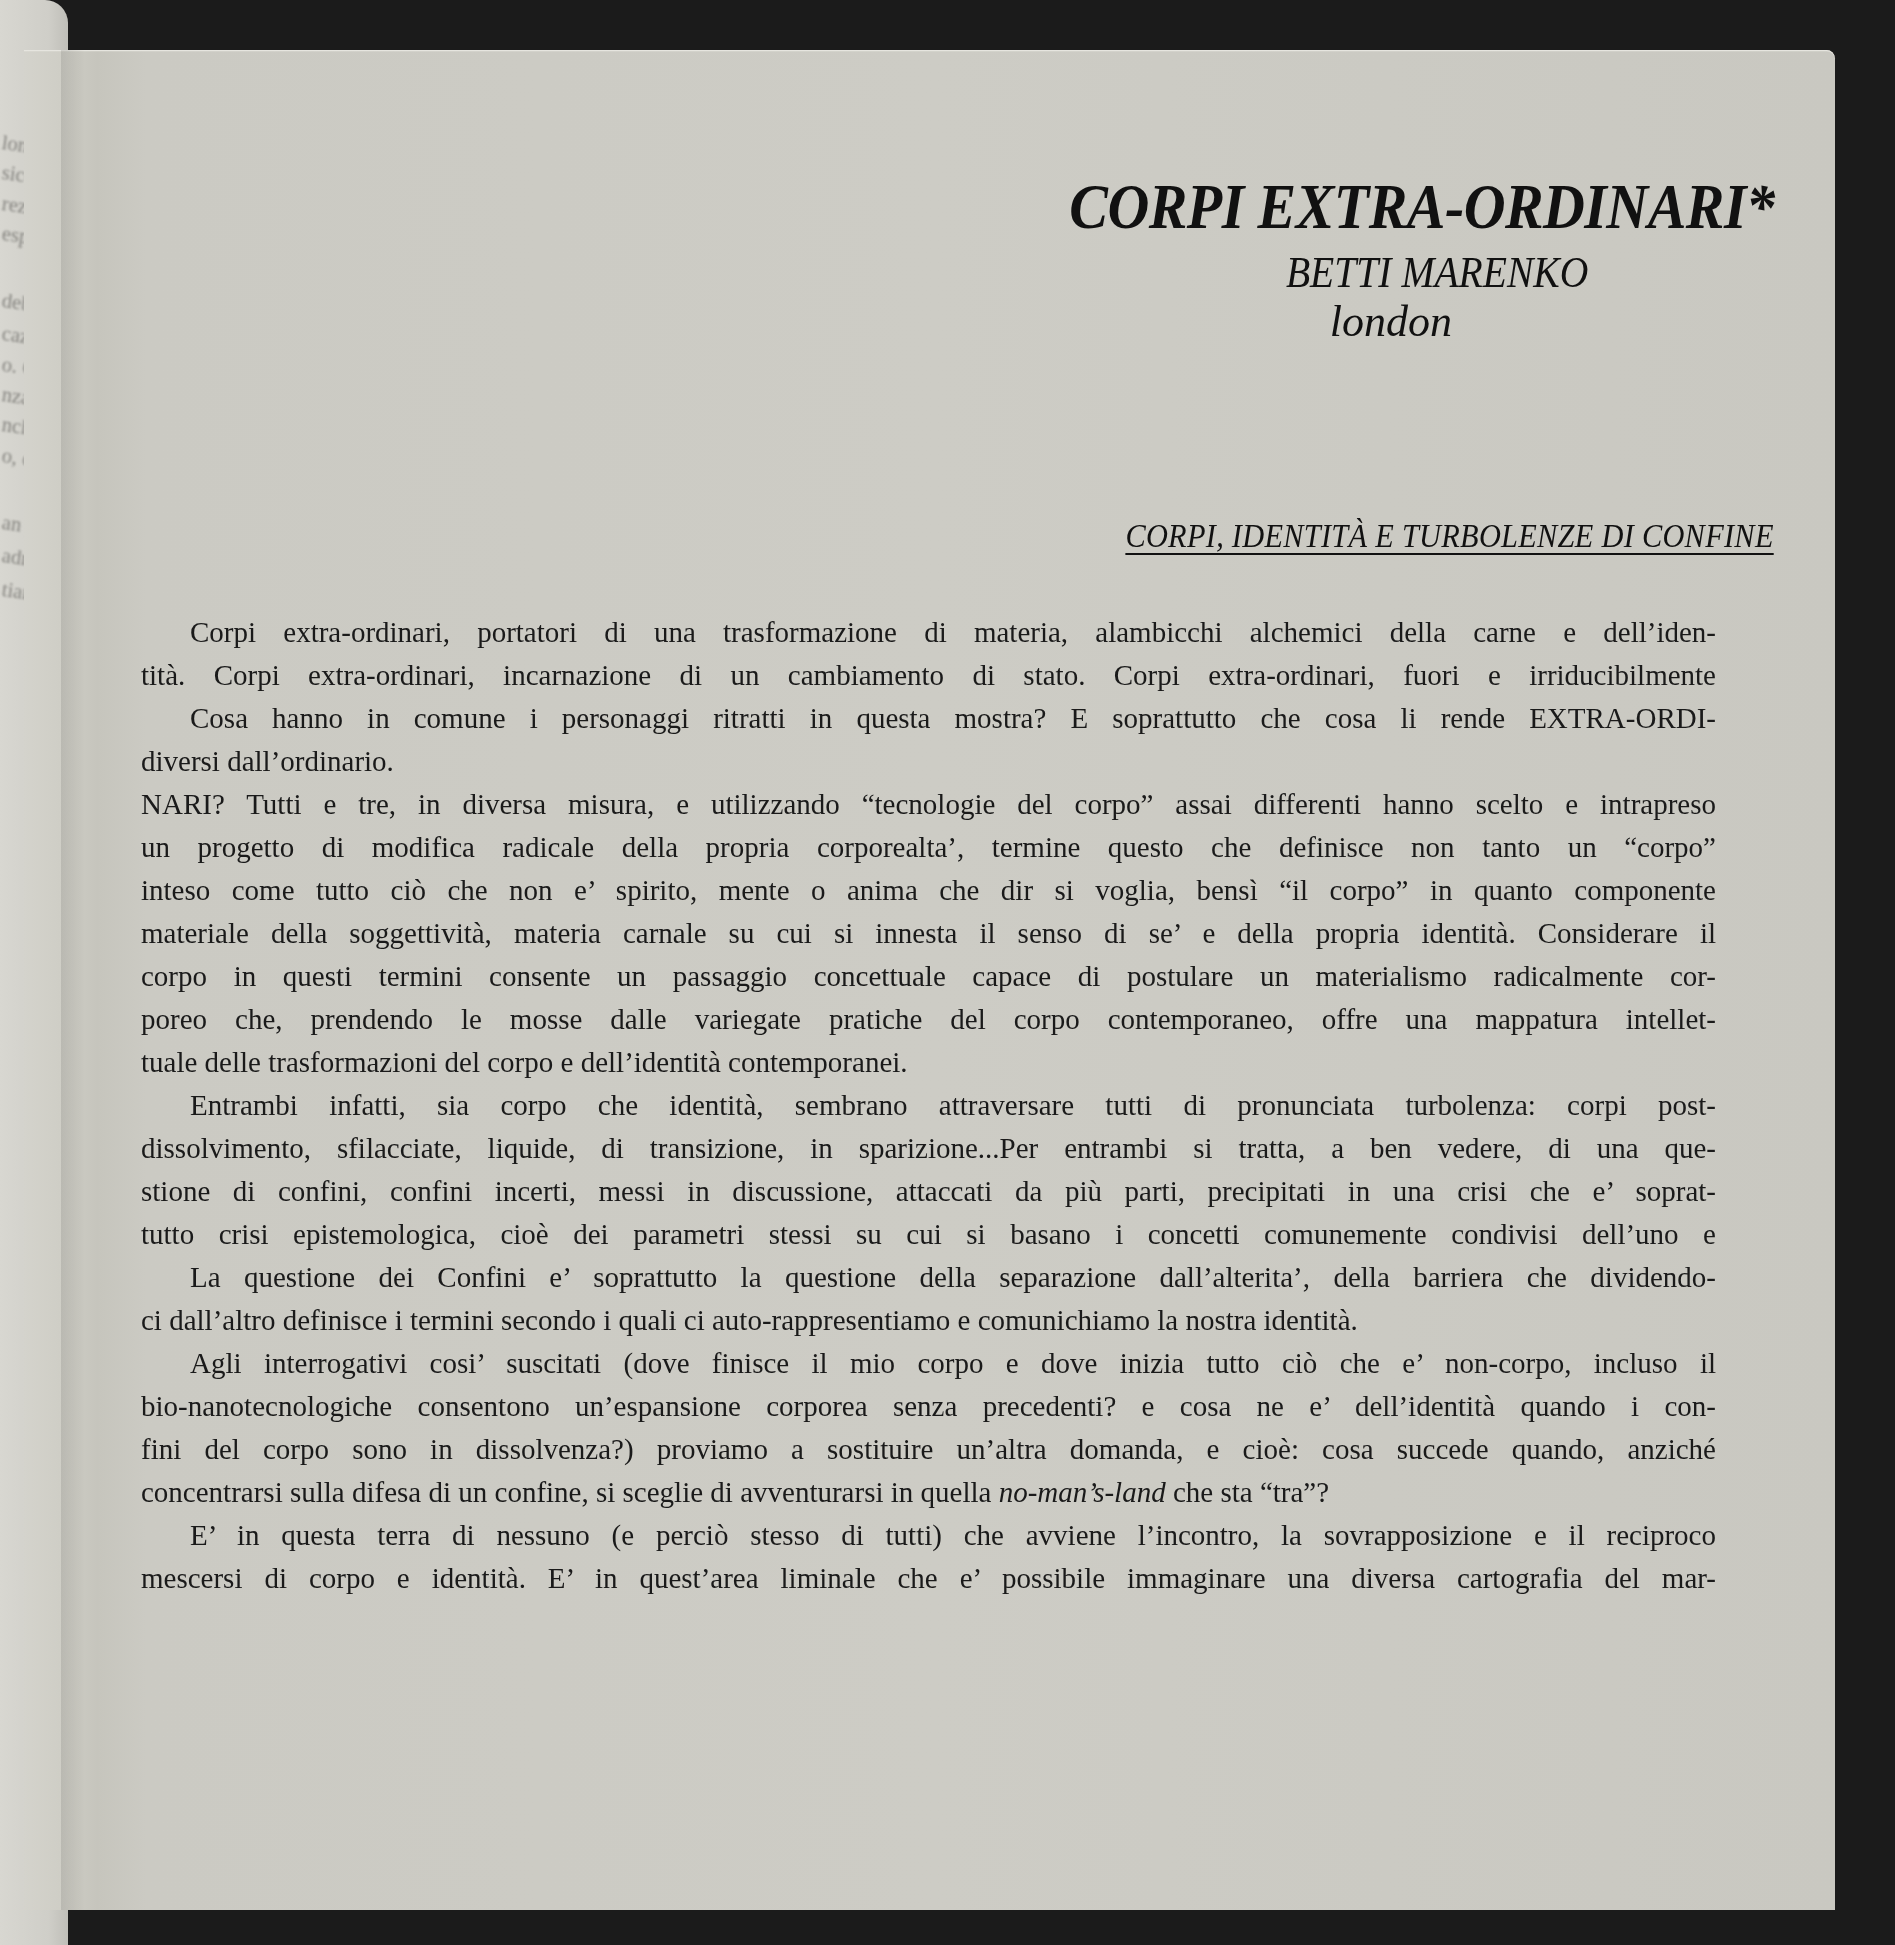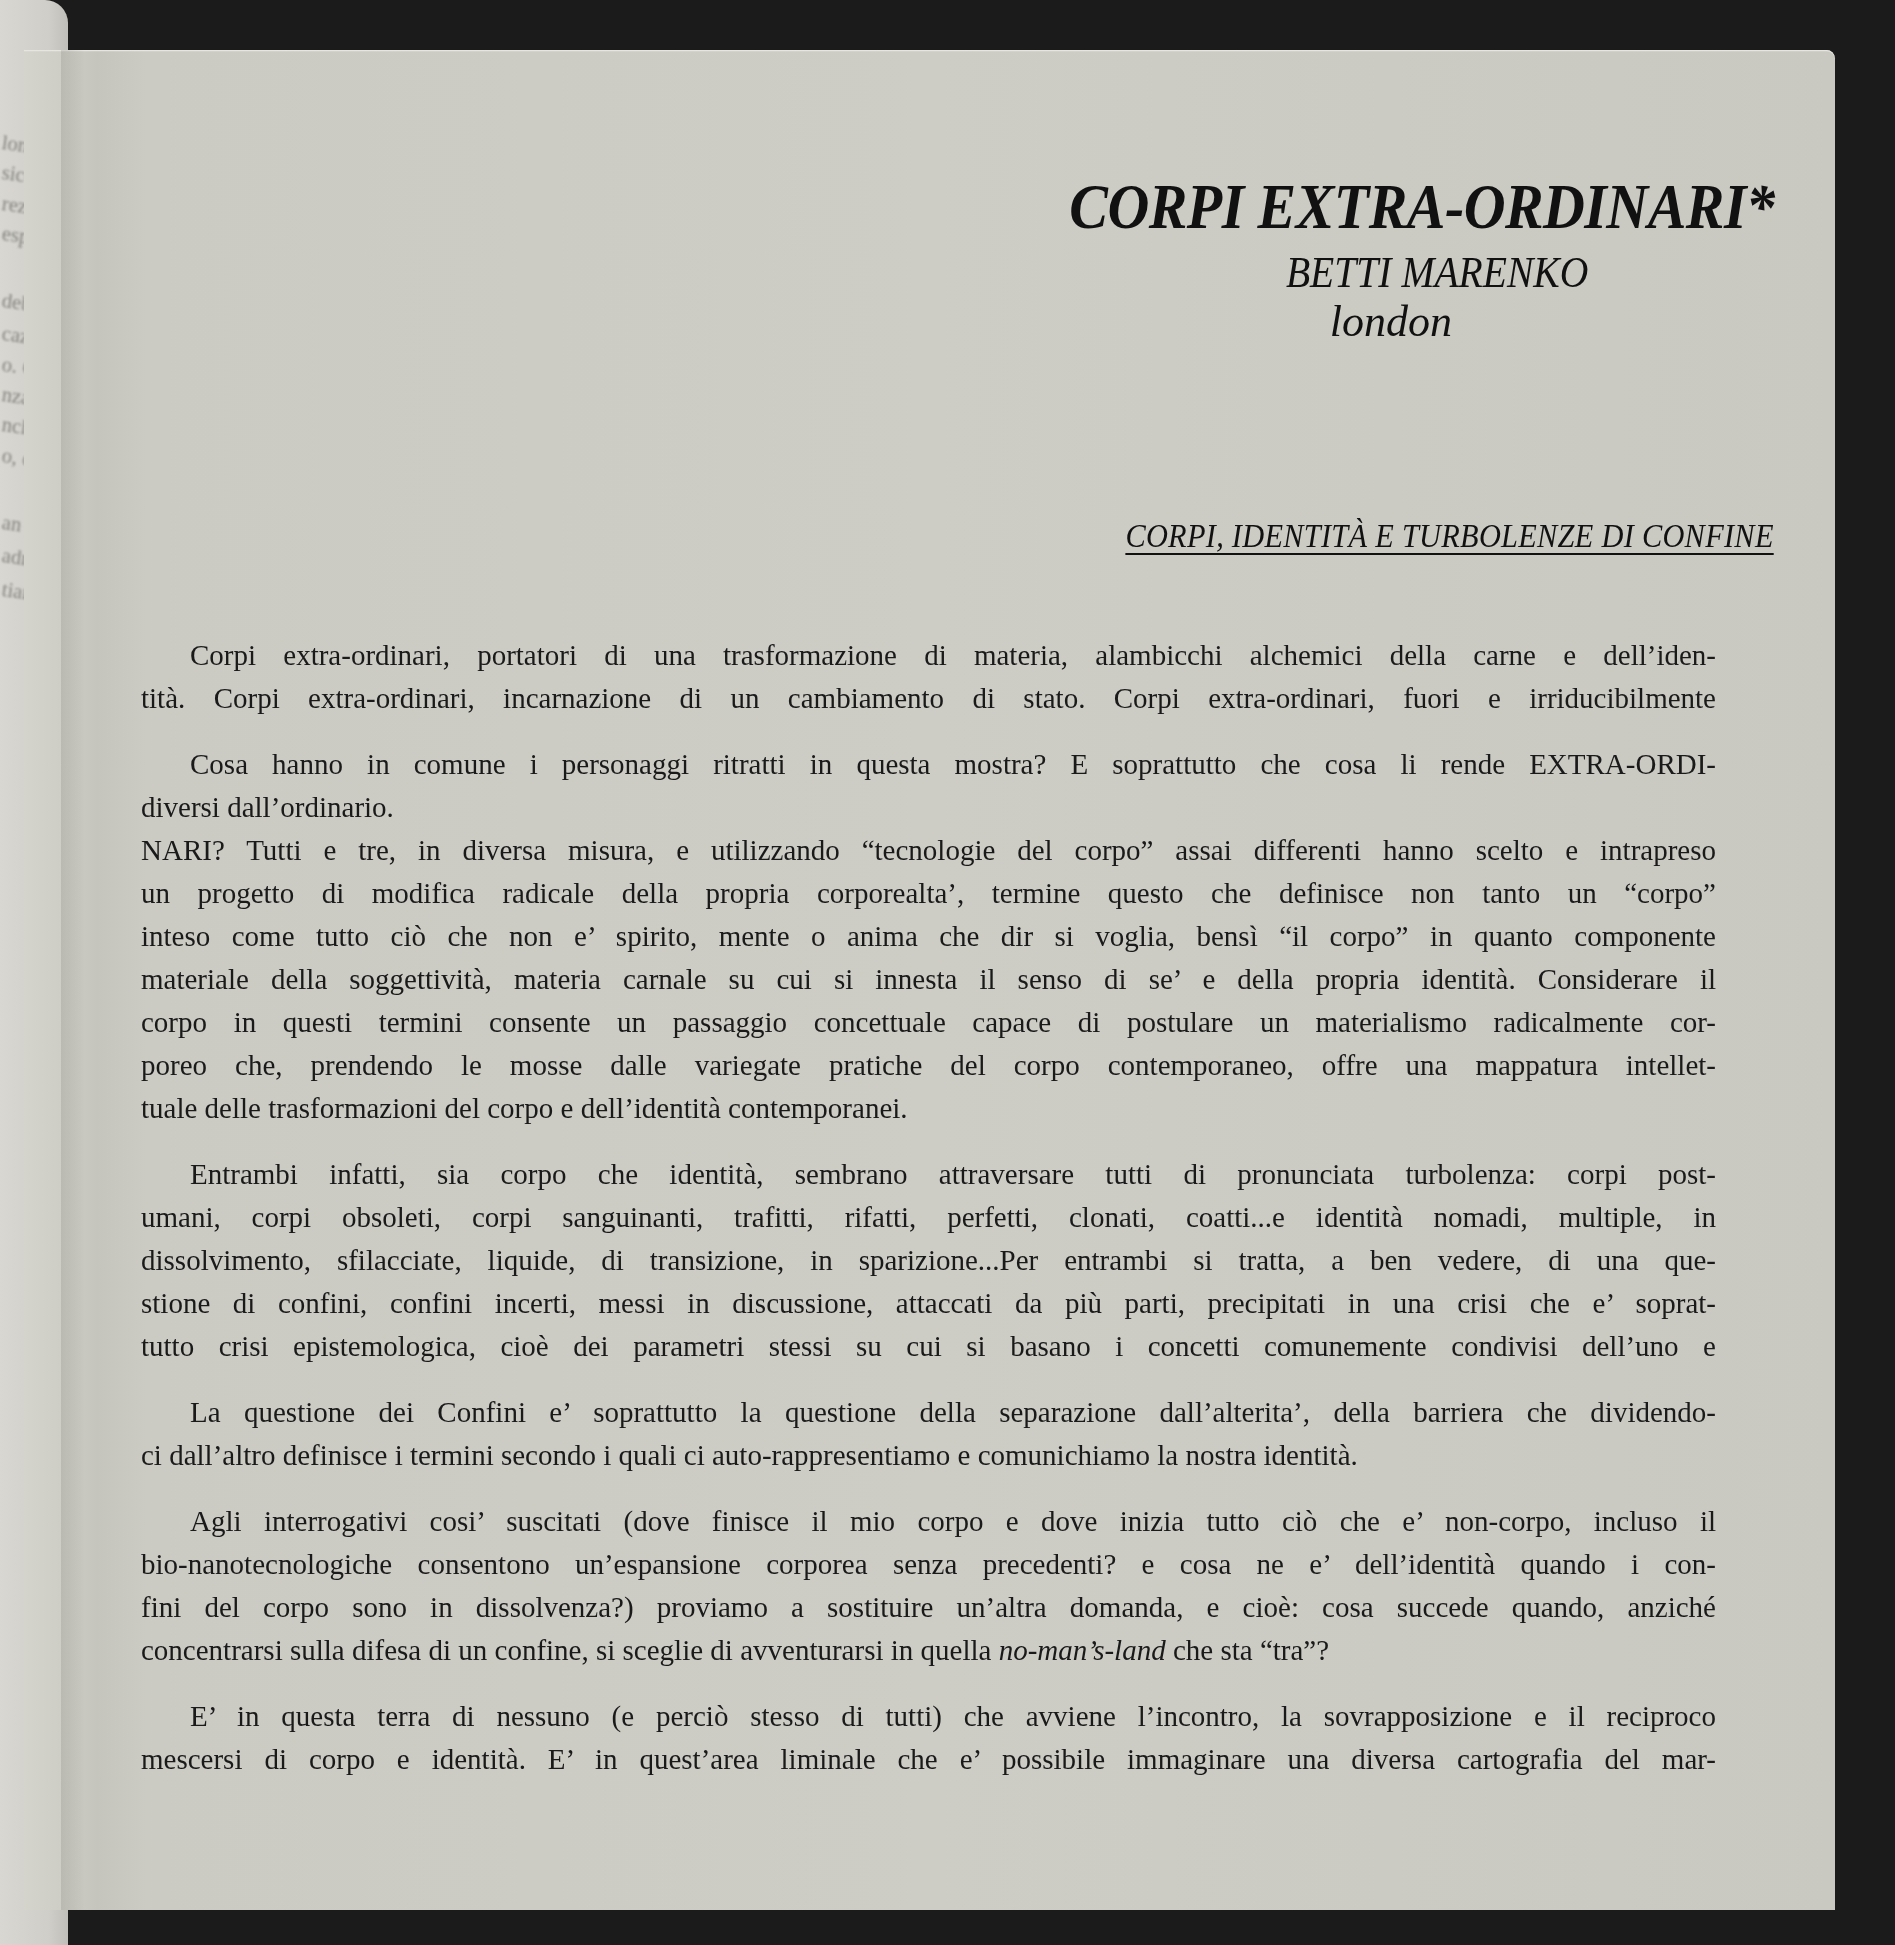--- a/index.html
+++ b/index.html
@@ -91,21 +91,21 @@
   .body-text .line {
     display: block;
     white-space: nowrap;
     text-align: justify;
     text-align-last: justify;
     height: 43px;
   }
   .body-text .line.last {
     text-align-last: left;
   }
-  .body-text .line.indent { padding-left: 49px; box-sizing: border-box; margin-top: 23px; }
+  .body-text .line.indent { padding-left: 49px; box-sizing: border-box; }
   .body-text em { font-style: italic; }
 </style>
 </head>
 <body>
 
 <div class="left-page">
   <span class="ghost" style="top:131px">lom, i</span>
   <span class="ghost" style="top:161px">sicolog</span>
   <span class="ghost" style="top:192px">rezzazi</span>
   <span class="ghost" style="top:222px">esperien</span>
@@ -137,21 +137,20 @@
     <span class="line indent">Cosa hanno in comune i personaggi ritratti in questa mostra? E soprattutto che cosa li rende EXTRA-ORDI-</span>
     <span class="line last">diversi dall’ordinario.</span>
     <span class="line">NARI? Tutti e tre, in diversa misura, e utilizzando “tecnologie del corpo” assai differenti hanno scelto e intrapreso</span>
     <span class="line">un progetto di modifica radicale della propria corporealta’, termine questo che definisce non tanto un “corpo”</span>
     <span class="line">inteso come tutto ciò che non e’ spirito, mente o anima che dir si voglia, bensì “il corpo” in quanto componente</span>
     <span class="line">materiale della soggettività, materia carnale su cui si innesta il senso di se’ e della propria identità. Considerare il</span>
     <span class="line">corpo in questi termini consente un passaggio concettuale capace di postulare un materialismo radicalmente cor-</span>
     <span class="line">poreo che, prendendo le mosse dalle variegate pratiche del corpo contemporaneo, offre una mappatura intellet-</span>
     <span class="line last">tuale delle trasformazioni del corpo e dell’identità contemporanei.</span>
     <span class="line indent">Entrambi infatti, sia corpo che identità, sembrano attraversare tutti di pronunciata turbolenza: corpi post-</span>
-    <span class="line">umani, corpi obsoleti, corpi sanguinanti, trafitti, rifatti, perfetti, clonati, coatti...e identità nomadi, multiple, in</span>
     <span class="line">dissolvimento, sfilacciate, liquide, di transizione, in sparizione...Per entrambi si tratta, a ben vedere, di una que-</span>
     <span class="line">stione di confini, confini incerti, messi in discussione, attaccati da più parti, precipitati in una crisi che e’ soprat-</span>
     <span class="line">tutto crisi epistemologica, cioè dei parametri stessi su cui si basano i concetti comunemente condivisi dell’uno e</span>
     <span class="line indent">La questione dei Confini e’ soprattutto la questione della separazione dall’alterita’, della barriera che dividendo-</span>
     <span class="line last">ci dall’altro definisce i termini secondo i quali ci auto-rappresentiamo e comunichiamo la nostra identità.</span>
     <span class="line indent">Agli interrogativi cosi’ suscitati (dove finisce il mio corpo e dove inizia tutto ciò che e’ non-corpo, incluso il</span>
     <span class="line">bio-nanotecnologiche consentono un’espansione corporea senza precedenti? e cosa ne e’ dell’identità quando i con-</span>
     <span class="line">fini del corpo sono in dissolvenza?) proviamo a sostituire un’altra domanda, e cioè: cosa succede quando, anziché</span>
     <span class="line last"><span style="white-space: pre;">concentrarsi sulla difesa di un confine, si sceglie di avventurarsi in quella </span><em style="white-space: pre;">no-man’s-land</em><span style="white-space: pre; margin-top: 35px;"> che sta “tra”?</span></span>
     <span class="line indent">E’ in questa terra di nessuno (e perciò stesso di tutti) che avviene l’incontro, la sovrapposizione e il reciproco</span>

